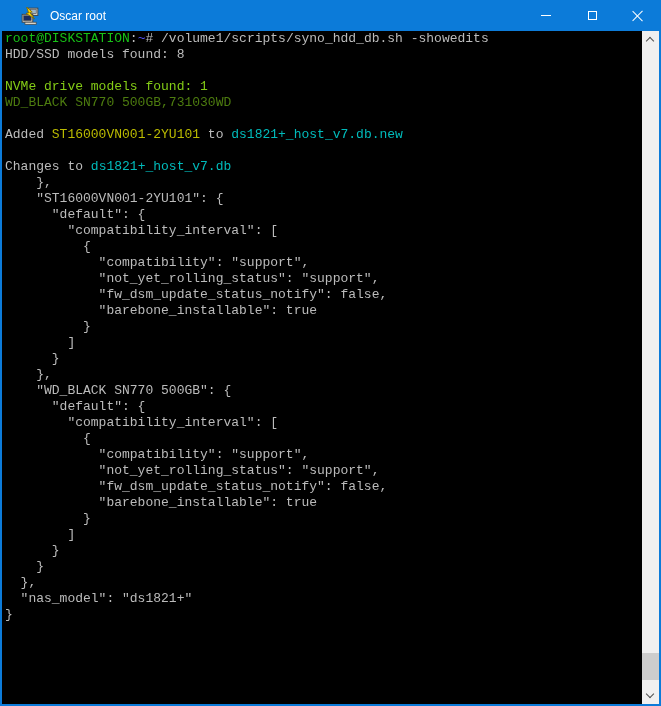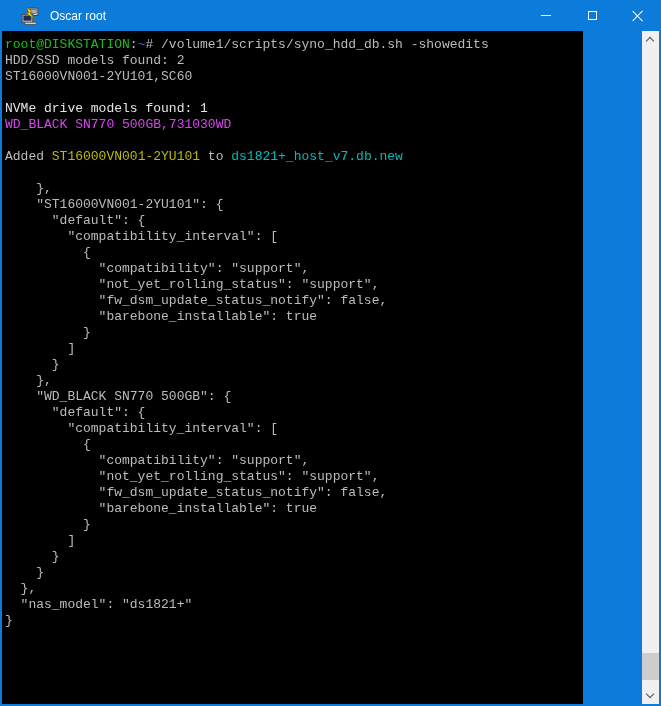--- a/index.html
+++ b/index.html
@@ -21,23 +21,23 @@
   .win-btn { width:46px; height:31px; display:flex; align-items:center; justify-content:center; cursor:default; }
   .glyph-min { width:10px; height:1px; background:#fff; }
   .glyph-max { width:9px; height:9px; border:1px solid #fff; }
   .glyph-close { position:relative; width:12px; height:12px; }
   .glyph-close::before,.glyph-close::after{
     content:""; position:absolute; left:5px; top:-1px; width:1.4px; height:14px; background:#fff;
   }
   .glyph-close::before{ transform:rotate(45deg);} .glyph-close::after{ transform:rotate(-45deg);}
 
   .terminal {
-    position:absolute; top:31px; left:2px; width:581px; height:673px;
+    position:absolute; top:31px; left:2px; width:640px; height:673px;
     background:#000000; overflow:hidden;
-    padding:6px 0 0 3px;
+    padding:0 0 0 3px;
     font-family:"Liberation Mono","DejaVu Sans Mono",monospace;
     font-size:13px; line-height:16px;
     font-variant-ligatures:none;
   }
   .term-line { white-space:pre; height:16px; }
 
   .scrollbar {
     position:absolute; top:31px; right:2px; width:17px; height:673px;
     background:#f0f0f0;
   }
@@ -71,28 +71,28 @@
           <div class="glyph-max"></div>
         </div>
       <div class="win-btn">
           <div class="glyph-close"></div>
         </div>
     </div>
   </div>
 
   <div class="terminal" style="background: rgb(0, 0, 0);">
       <div class="term-line"><span style="color: rgb(23, 194, 23);">root@DISKSTATION</span><span style="color: rgb(187, 187, 187);">:</span><span style="color: rgb(85, 85, 255);">~</span><span style="color: rgb(187, 187, 187);"># </span><span style="color: rgb(187, 187, 187);">/volume1/scripts/syno_hdd_db.sh -showedits</span></div>
-      <div class="term-line"><span style="color: rgb(187, 187, 187);">HDD/SSD models found: 2</span></div>
-      <div class="term-line"><span style="color: rgb(187, 187, 187);">ST16000VN001-2YU101,SC60</span></div>
+      <div class="term-line"><span style="color: rgb(187, 187, 187);">HDD/SSD models found: 8</span></div>
       <div class="term-line"></div>
-      <div class="term-line"><span style="color: #e5e5e5; margin-top: 7px;">NVMe drive models found: 1</span></div>
-      <div class="term-line"><span style="color: #d946ef;">WD_BLACK SN770 500GB,731030WD</span></div>
+      <div class="term-line"><span style="color: #84cc16; margin-top: 7px;">NVMe drive models found: 1</span></div>
+      <div class="term-line"><span style="color: #4d7c0f;">WD_BLACK SN770 500GB,731030WD</span></div>
       <div class="term-line"></div>
       <div class="term-line"><span style="color: rgb(187, 187, 187);">Added </span><span style="color: rgb(187, 187, 0);">ST16000VN001-2YU101</span><span style="color: rgb(187, 187, 187);"> to </span><span style="color: rgb(0, 187, 187);">ds1821+_host_v7.db.new</span></div>
       <div class="term-line"></div>
+      <div class="term-line"><span style="color: rgb(187, 187, 187);">Changes to </span><span style="color: rgb(0, 187, 187);">ds1821+_host_v7.db</span></div>
       <div class="term-line"><span style="color: rgb(187, 187, 187);">    },</span></div>
       <div class="term-line"><span style="color: rgb(187, 187, 187);">    "ST16000VN001-2YU101": {</span></div>
       <div class="term-line"><span style="color: rgb(187, 187, 187);">      "default": {</span></div>
       <div class="term-line"><span style="color: rgb(187, 187, 187);">        "compatibility_interval": [</span></div>
       <div class="term-line"><span style="color: rgb(187, 187, 187);">          {</span></div>
       <div class="term-line"><span style="color: rgb(187, 187, 187);">            "compatibility": "support",</span></div>
       <div class="term-line"><span style="color: rgb(187, 187, 187);">            "not_yet_rolling_status": "support",</span></div>
       <div class="term-line"><span style="color: rgb(187, 187, 187);">            "fw_dsm_update_status_notify": false,</span></div>
       <div class="term-line"><span style="color: rgb(187, 187, 187);">            "barebone_installable": true</span></div>
       <div class="term-line"><span style="color: rgb(187, 187, 187);">          }</span></div>

